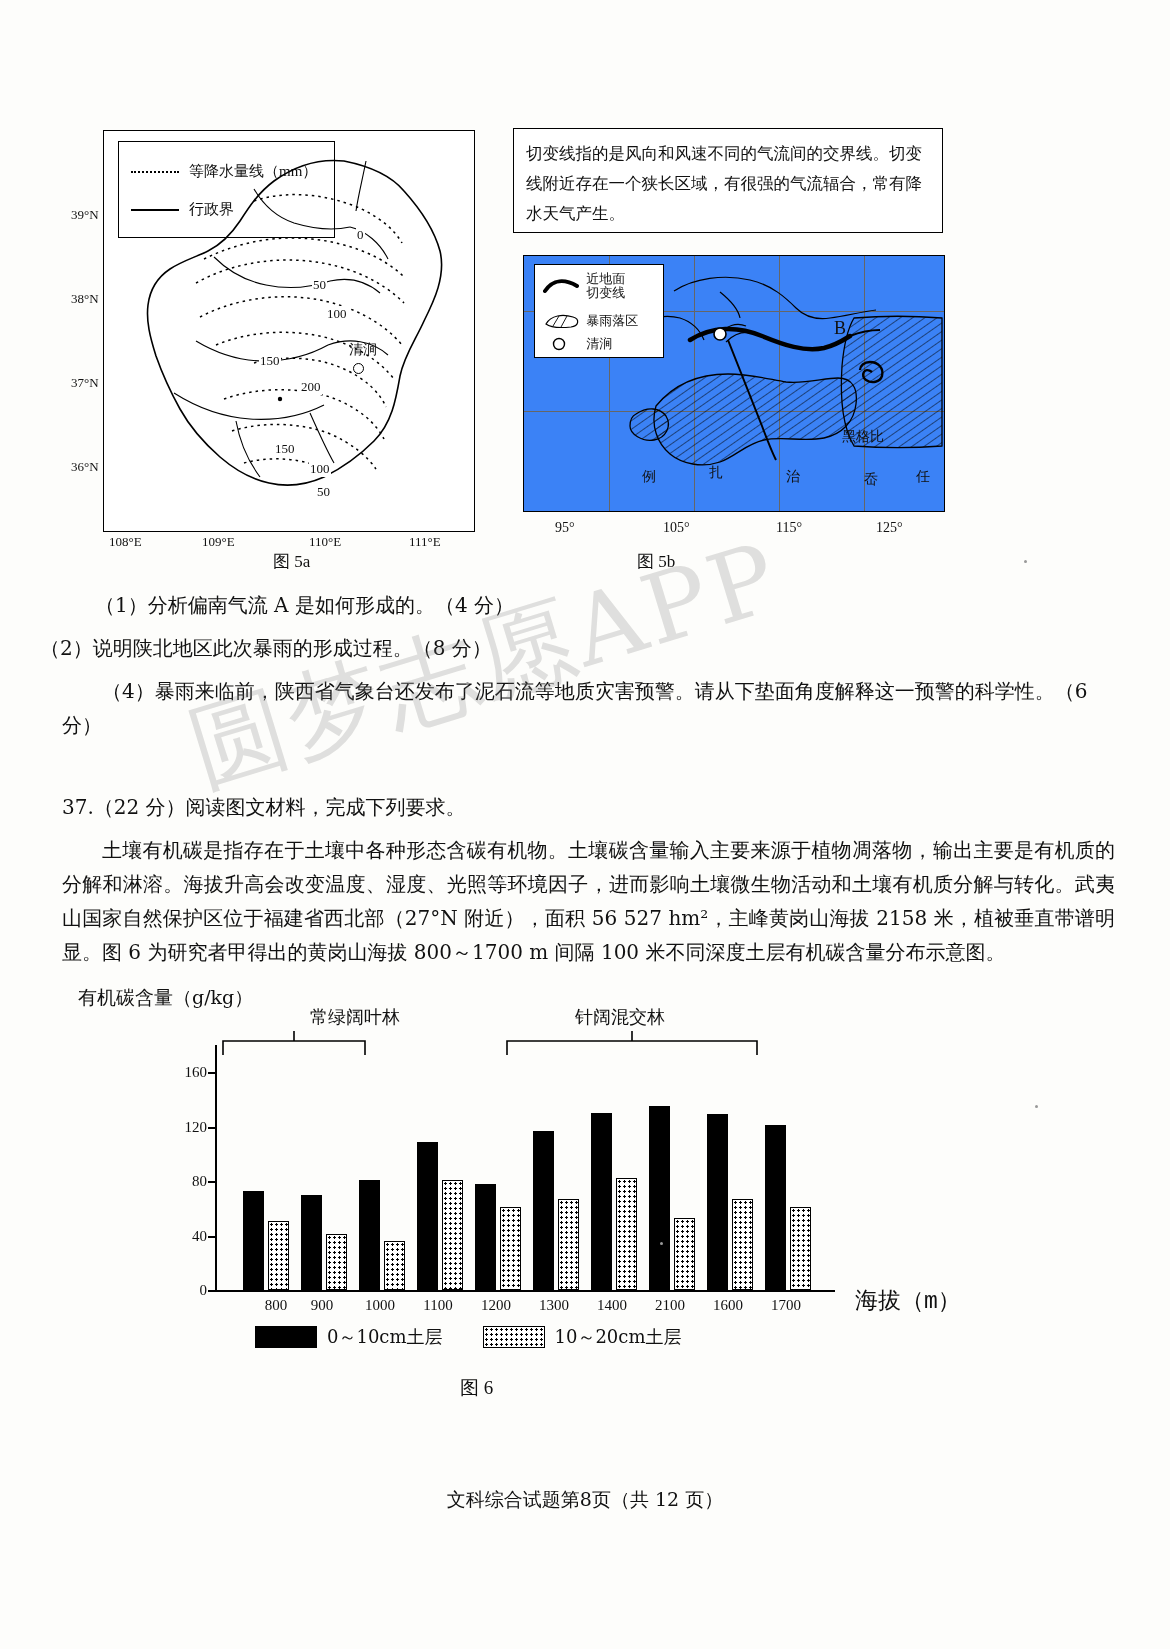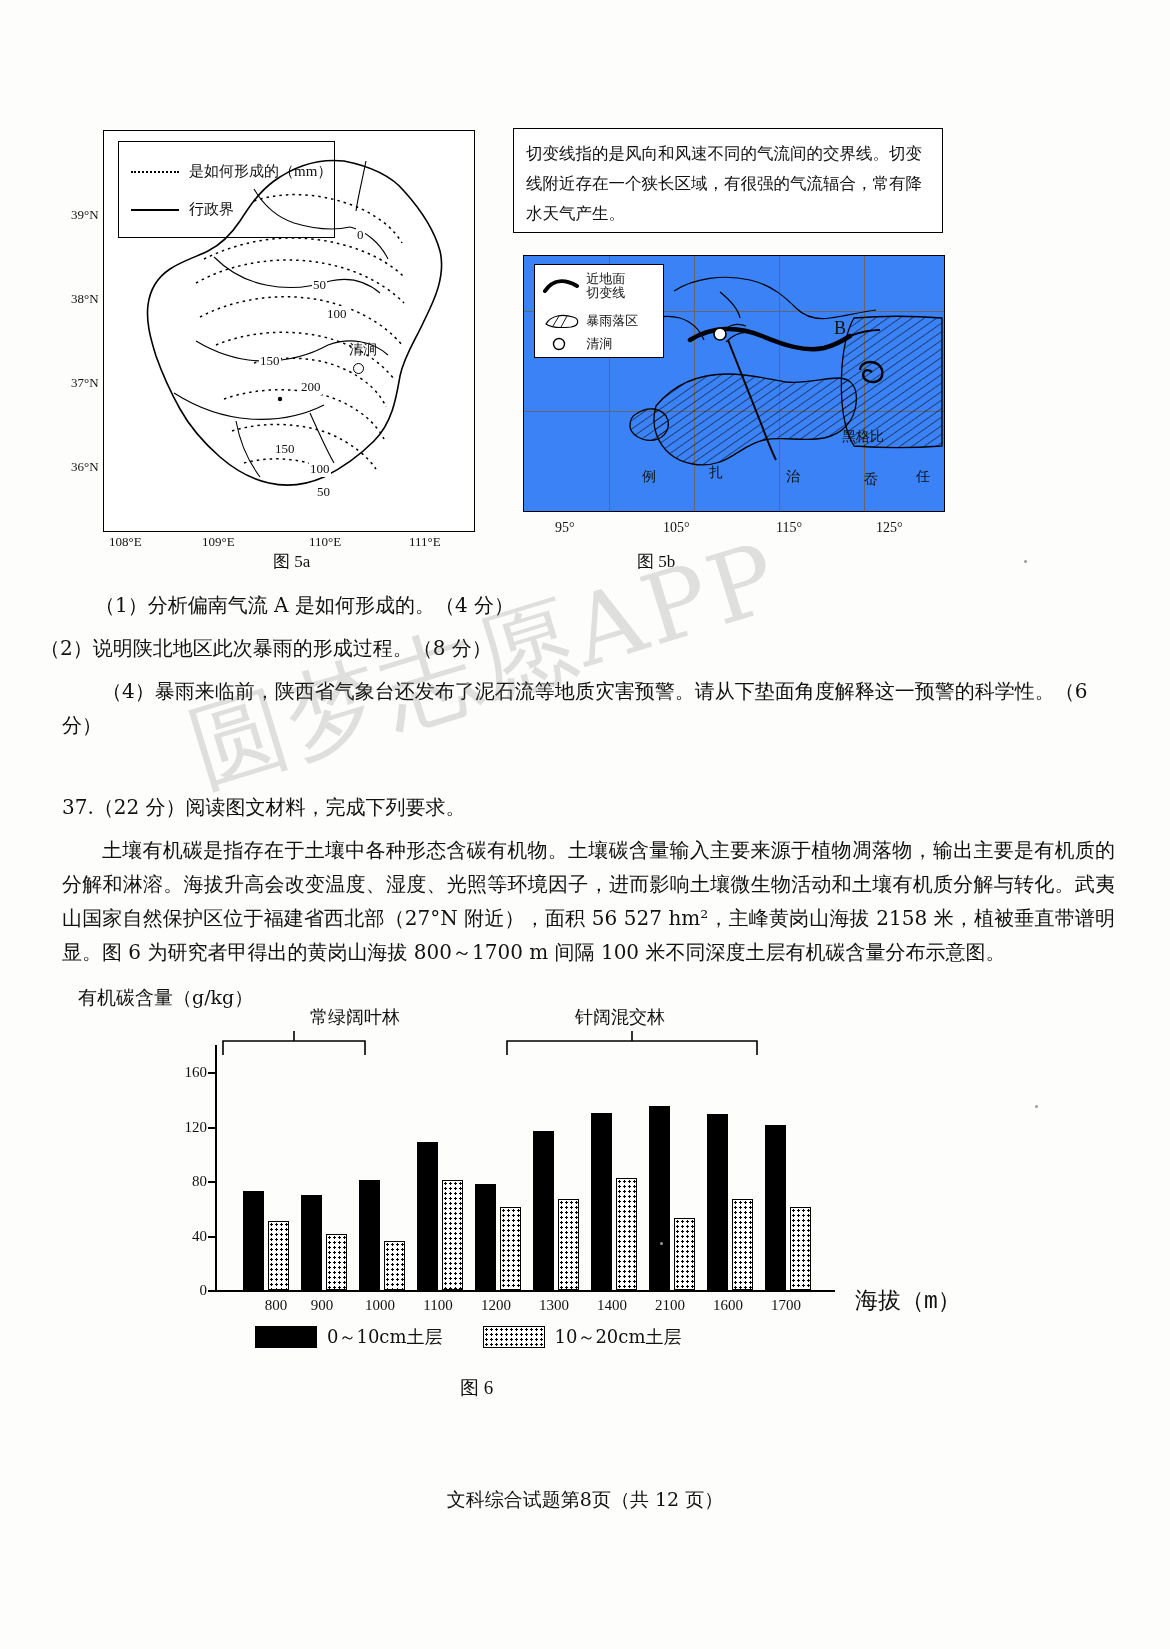--- a/index.html
+++ b/index.html
@@ -130,21 +130,21 @@
 <div class="page">
 
   <div class="watermark">圆梦志愿APP</div>
 
   <div class="fig-row">
 
     <div class="map5a">
       <div class="legendbox">
         <div class="leg-l1">
           <span class="dashline"></span>
-          <span class="leg-txt">是如何形成的（mm）</span>
+          <span class="leg-txt">等降水量线（mm）</span>
         </div>
         <div class="leg-l2">
           <span class="solidline"></span>
           <span class="leg-txt">行政界</span>
         </div>
       </div>
 
       <div class="ylab" style="left:-33px;top:76px;">39°N</div>
       <div class="ylab" style="left:-33px;top:160px;">38°N</div>
       <div class="ylab" style="left:-33px;top:244px;">37°N</div>

